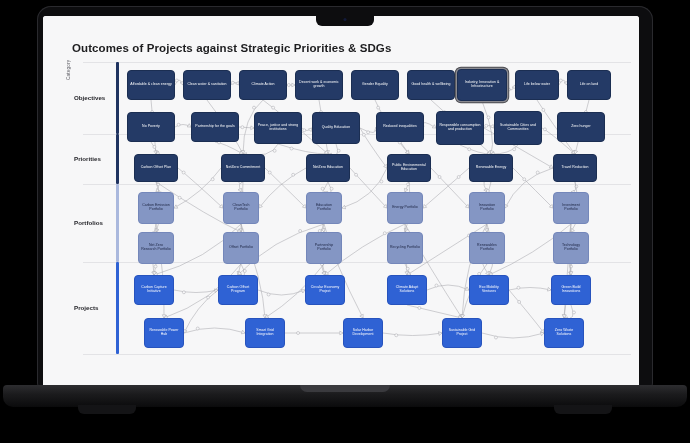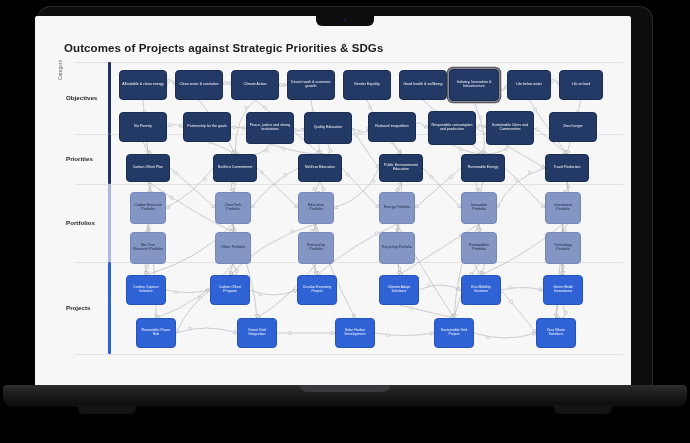--- a/index.html
+++ b/index.html
@@ -7,21 +7,21 @@
 
   #stage{position:relative;width:690px;height:443px;background:#000;}
 
   
   .laptop-lid{
     position:absolute;left:37px;top:6px;width:616px;height:382px;
     background:#0d0d0f;border-radius:14px 14px 5px 5px;
     box-shadow:inset 0 0 0 1px #2a2a2e;
   }
   .laptop-screen{
-    position:absolute;left:35px;top:16px;width:596px;height:384px;
+    position:absolute;left:43px;top:16px;width:596px;height:384px;
     background:#f7f7f8;border-radius:3px;overflow:hidden;
   }
   .notch{
     position:absolute;left:50%;top:15px;transform:translateX(-50%);
     width:58px;height:11px;background:#0d0d0f;border-radius:0 0 6px 6px;z-index:40;
   }
   .notch-dot{position:absolute;left:50%;top:3px;transform:translateX(-50%);
     width:3px;height:3px;border-radius:50%;background:#121a3a;}
   .laptop-base{
     position:absolute;left:3px;top:385px;width:684px;height:22px;

